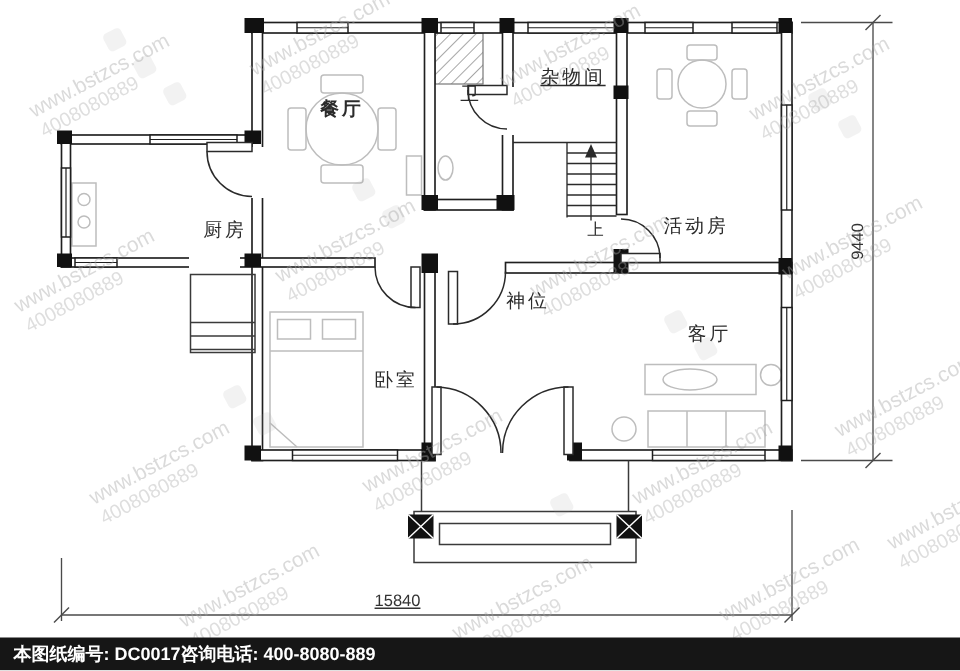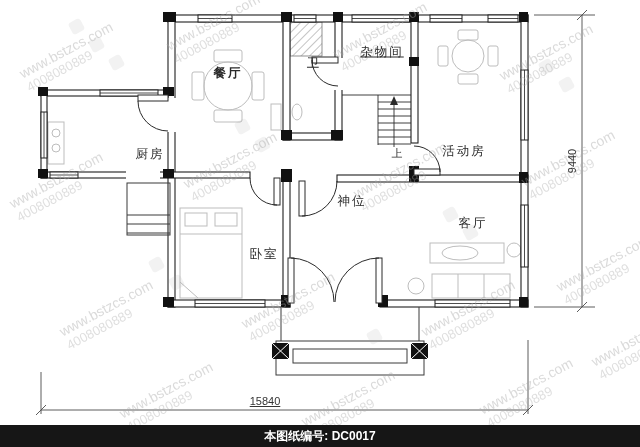--- a/index.html
+++ b/index.html
@@ -21,21 +21,21 @@
        letter-spacing:2px;white-space:nowrap;z-index:5;}
   .lbl.small{font-size:11px;letter-spacing:0;}
   .lbl.dimtxt{font-size:11px;letter-spacing:0;color:#333;}
   .lbl.vert{transform:translate(-50%,-50%) rotate(-90deg);}
   .wm{position:absolute;transform:rotate(-28deg);color:rgba(168,168,168,.42);
       font-size:14px;line-height:15px;white-space:nowrap;z-index:2;pointer-events:none;}
   .wm .ph{font-size:13px;color:rgba(168,168,168,.38);}
   .tile{position:absolute;width:13px;height:13px;border-radius:3px;
         background:rgba(160,160,165,.14);transform:rotate(-28deg);z-index:1;}
   .footer{position:absolute;left:0;bottom:0;width:640px;height:22px;background:#161616;
-          color:#fff;display:flex;align-items:center;justify-content:center;
+          color:#fff;display:flex;align-items:center;justify-content:flex-start;
           padding:0 9px;box-sizing:border-box;font-size:12px;font-weight:600;
           white-space:nowrap;z-index:10;}
 </style>
 </head>
 <body>
 
 <div class="stage">
 
   <div id="wmlayer">
       <div class="wm" style="left: 18px; top: 42px;">
@@ -330,14 +330,15 @@
   <div class="lbl" style="left:352px;top:201px;">神位</div>
   <div class="lbl" style="left:264px;top:254px;">卧室</div>
   <div class="lbl" style="left:473px;top:223px;">客厅</div>
   <div class="lbl small" style="left:397px;top:153px;">上</div>
 
   <div class="lbl dimtxt vert" style="left:572px;top:161px;">9440</div>
   <div class="lbl dimtxt" style="left:265px;top:401px;text-decoration:underline;">15840</div>
 
   <div class="footer">
     <span>本图纸编号: DC0017</span>
+    <span>咨询电话: 400-8080-889</span>
   </div>
 </div>
 
 </body></html>

